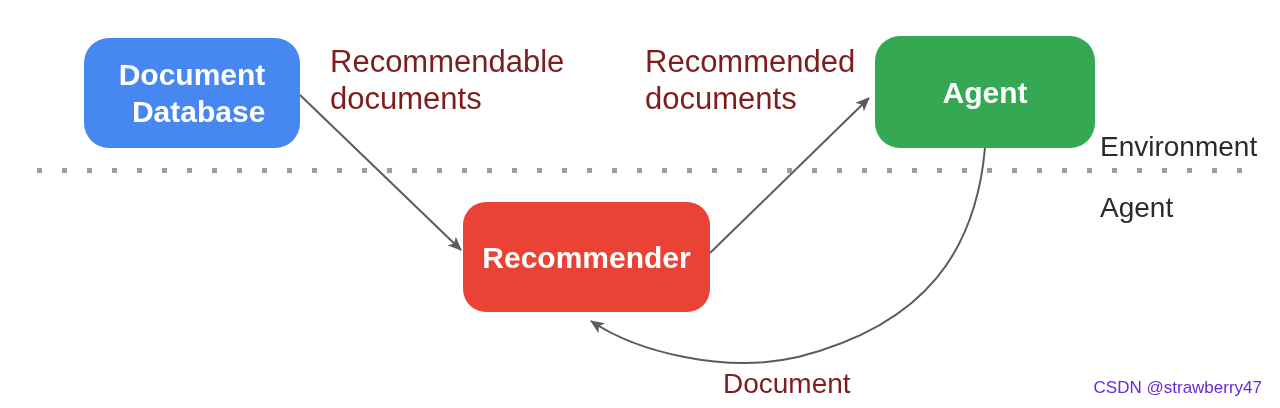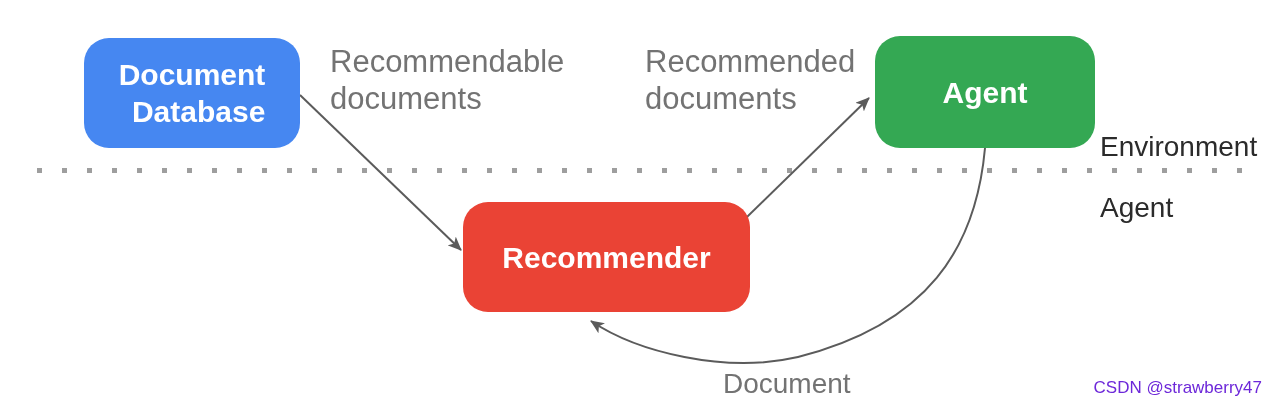--- a/index.html
+++ b/index.html
@@ -28,25 +28,25 @@
     border-radius: 25px;
     color: #ffffff;
     font-weight: bold;
     font-size: 30px;
     line-height: 37px;
     text-align: center;
     white-space: pre-line;
   }
   .node-docdb       { left: 84px;  top: 38px;  width: 216px; height: 110px; background: #4687F1; text-align: right; }
   .node-user        { left: 875px; top: 36px;  width: 220px; height: 112px; background: #34A853; }
-  .node-recommender { left: 463px; top: 202px; width: 287px; height: 110px; background: #EA4335; }
+  .node-recommender { left: 463px; top: 202px; width: 247px; height: 110px; background: #EA4335; border-radius: 23px; }
 
   .edge-label {
     position: absolute;
-    color: #737373;
+    color: #7f1d1d;
     font-size: 31px;
     line-height: 37px;
     white-space: pre-line;
   }
   .lbl-recommendable { left: 330px; top: 43px; }
   .lbl-recommended   { left: 645px; top: 43px; }
   .lbl-response      { left: 723px; top: 365px; font-size: 28px; }
 
   .zone-label {
     position: absolute;

